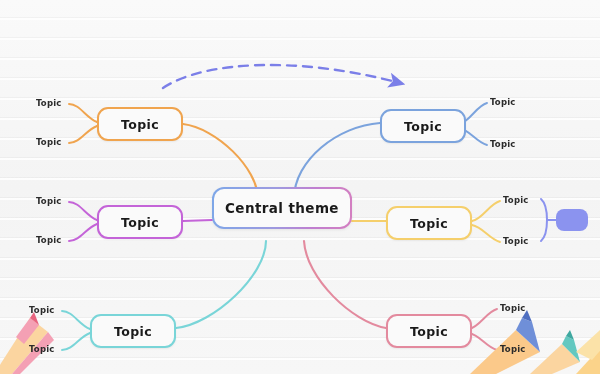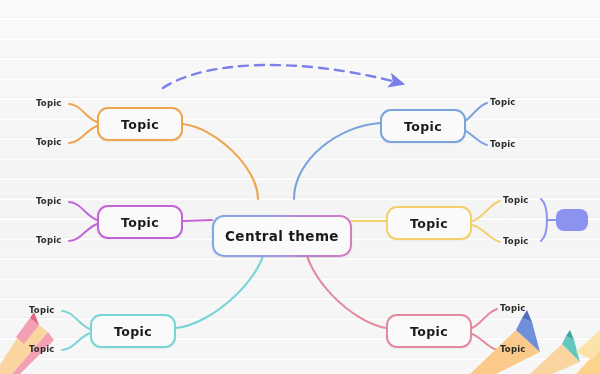--- a/index.html
+++ b/index.html
@@ -32,21 +32,21 @@
     color:#1a1a1a;
     letter-spacing:0.4px;
     white-space:nowrap;
   }
   .node.branch{
     width:86px;height:34px;border-width:2px;border-style:solid;
     font-size:12.5px;
     box-shadow:0 1px 2px rgba(0,0,0,0.06);
   }
   #central-node{
-    left:212px;top:215px;width:140px;height:42px;
+    left:212px;top:187px;width:140px;height:42px;
     font-size:13.5px;border-radius:12px;
     border:2px solid transparent;
     background:
       linear-gradient(#fafafa,#fafafa) padding-box,
       linear-gradient(95deg,#7da7e8 0%,#9d9ae0 45%,#c07fd0 72%,#d47fc0 100%) border-box;
     box-shadow:0 1px 3px rgba(0,0,0,0.07);
   }
   .leaf{
     position:absolute;
     font-size:8.5px;font-weight:bold;color:#2b2b2b;

